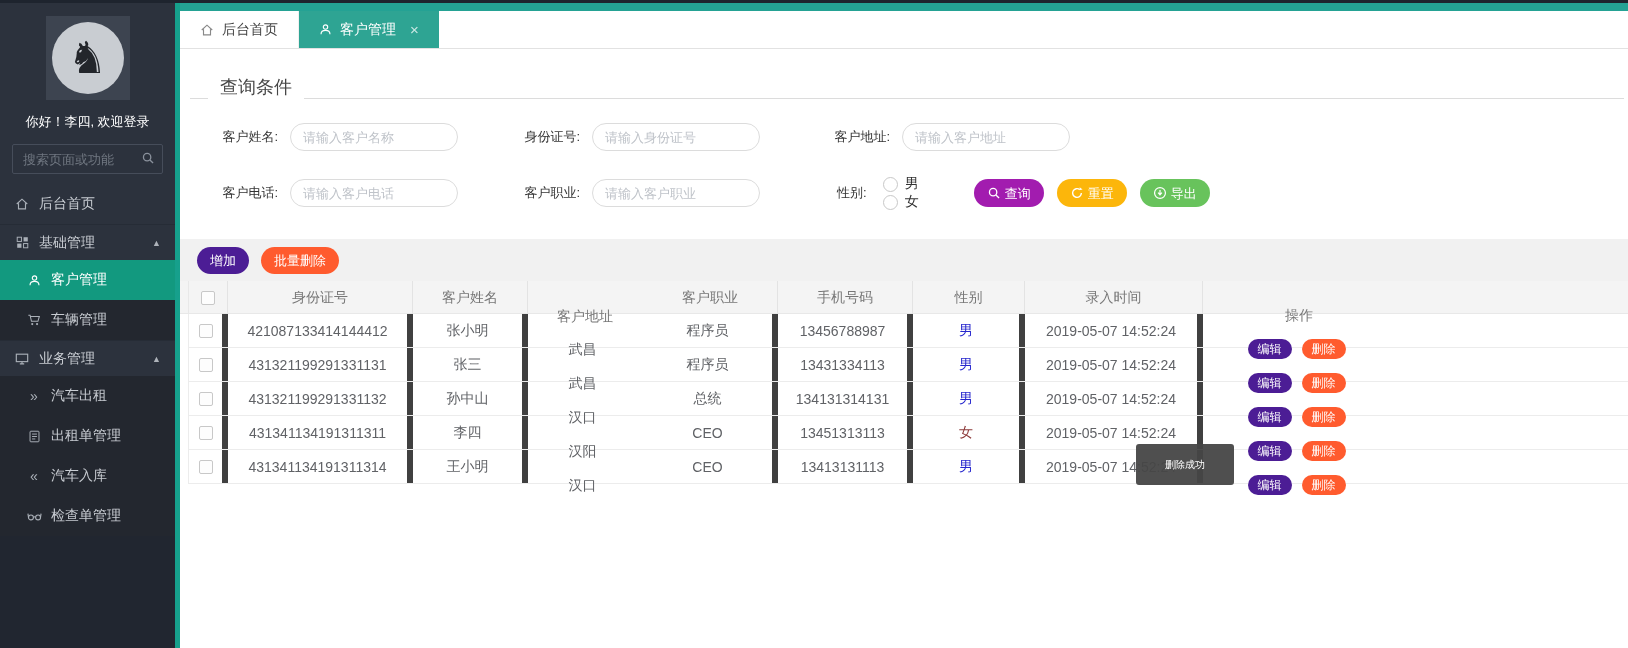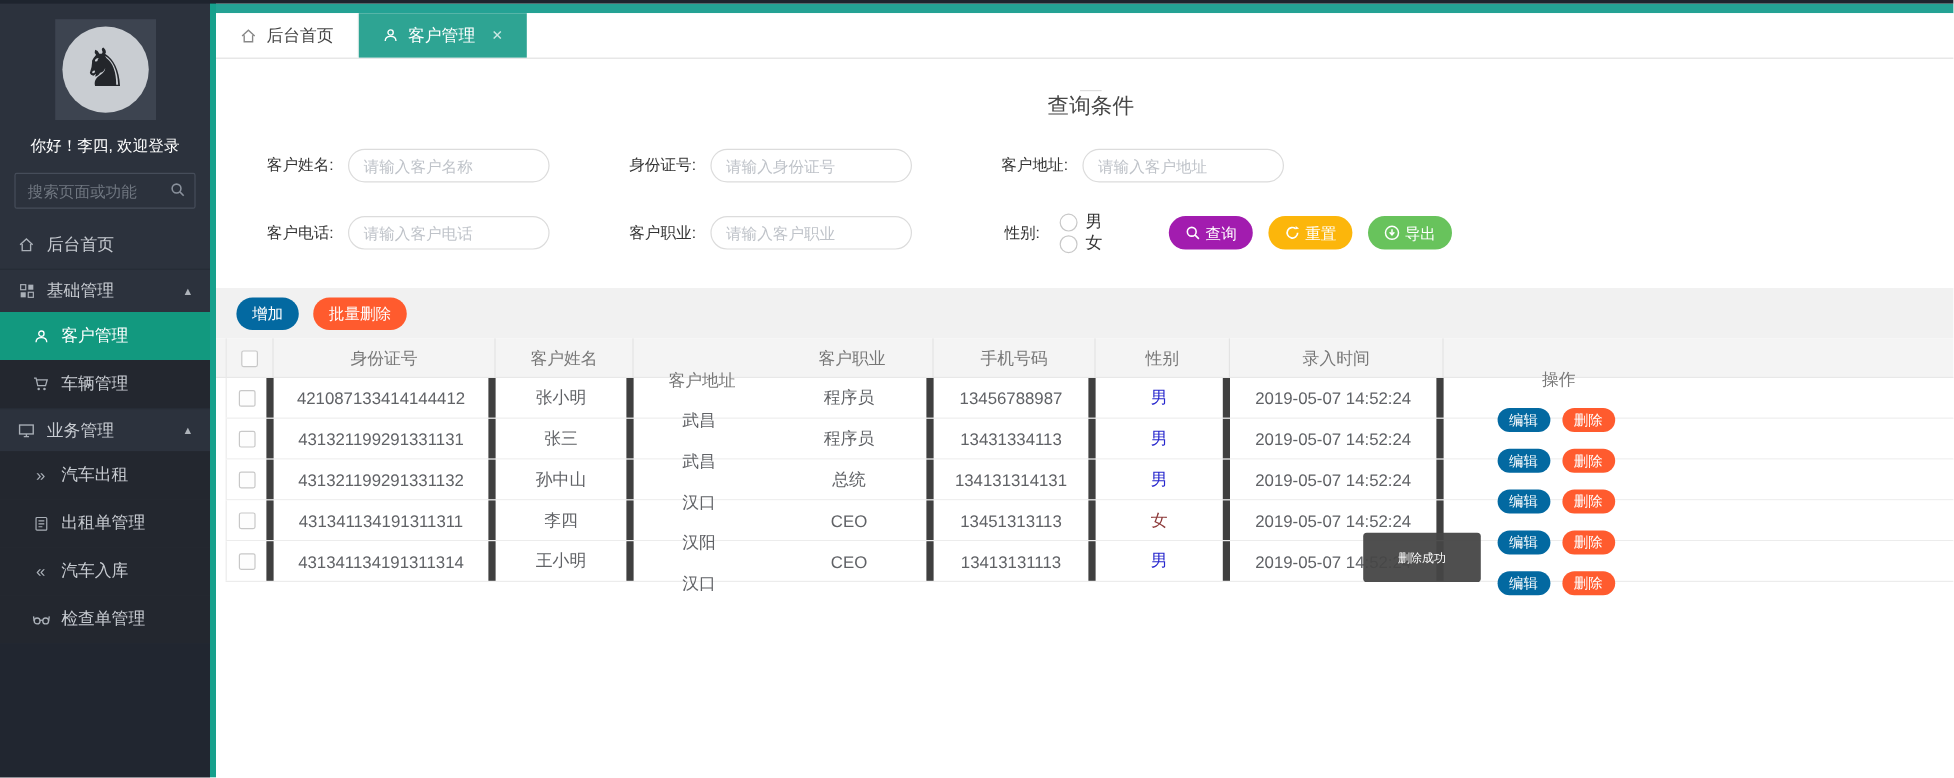--- a/index.html
+++ b/index.html
@@ -37,21 +37,21 @@
   .tabbar { height:38px; background:#fff; border-bottom:1px solid #e2e2e2; display:flex; align-items:stretch; }
   .tab { display:flex; align-items:center; gap:8px; padding:0 20px; font-size:14px; color:#444; cursor:pointer; border-right:1px solid #f0f0f0; }
   .tab .ico { display:flex; color:#888; }
   .tab.active { background:#2ea493; color:#fff; border-right:none; }
   .tab.active .ico { color:#fff; }
   .tab .close { margin-left:6px; color:rgba(255,255,255,0.75); font-size:15px; line-height:1; }
 
   .main { flex:1; position:relative; }
 
   
-  .legend { display:flex; align-items:center; margin:26px 0 0 10px;flex-direction:column; }
+  .legend { display:flex; align-items:flex-end; margin:26px 0 0 10px; }
   .legend .line-s { width:18px; height:1px; background:#dcdcdc; }
   .legend .title { font-size:18px; color:#464646; margin:0 12px; }
   .legend .line-l { flex:1; height:1px; background:#dcdcdc; margin-right:4px; }
 
   
   .qrow { display:flex; align-items:center; margin-top:24px; padding-left:28px; }
   .qgroup { display:flex; align-items:center; width:302px; }
   .qgroup.w2 { width:310px; }
   .qgroup.rest { flex:1; width:auto; }
   .qlabel { font-size:13px; color:#333; width:70px; text-align:right; flex-shrink:0; }
@@ -61,21 +61,21 @@
   .gender-group { display:flex; align-items:center; padding-left:17px; }
   .radio-opt { display:flex; align-items:center; margin-left:16px; font-size:14px; color:#333; cursor:pointer; }
   .radio-circle { width:15px; height:15px; border:1px solid #c8c8c8; border-radius:50%; background:#fff; margin-right:7px; }
   .action-btns { display:flex; align-items:center; gap:13px; margin-left:55px; }
   .pill { display:inline-flex; align-items:center; gap:4px; border:none; border-radius:15px; color:#fff; font-size:13px;
           padding:7px 13px; cursor:pointer; font-family:inherit; line-height:1; }
   .pill .ico { display:flex; }
   .pill.blue { background:#a21caf; }
   .pill.yellow { background:#fcb60b; }
   .pill.green { background:#68c35c; }
-  .pill.teal { background:#0369a1; }
+  .pill.teal { background:#4c1d95; }
   .pill.orange { background:#ff5b2e; }
   .pill-sm { padding:4px 10px; font-size:12px; border-radius:12px; }
 
   
   .toolbar { margin-top:28px; height:42px; background:#f1f1f1; display:flex; align-items:center; gap:12px; padding-left:17px; }
   .tbl-wrap { position:relative; }
   .thead-bg { position:absolute; top:0; left:0; right:0; height:33px; background:#f4f4f4; border-bottom:1px solid #e8e8e8; }
   .thead { position:relative; display:flex; height:33px; margin-left:8px; }
   .th { display:flex; align-items:center; justify-content:center; font-size:14px; color:#777; border-right:1px solid #e3e3e3; }
   .th:first-child { border-left:1px solid #e8e8e8; }

